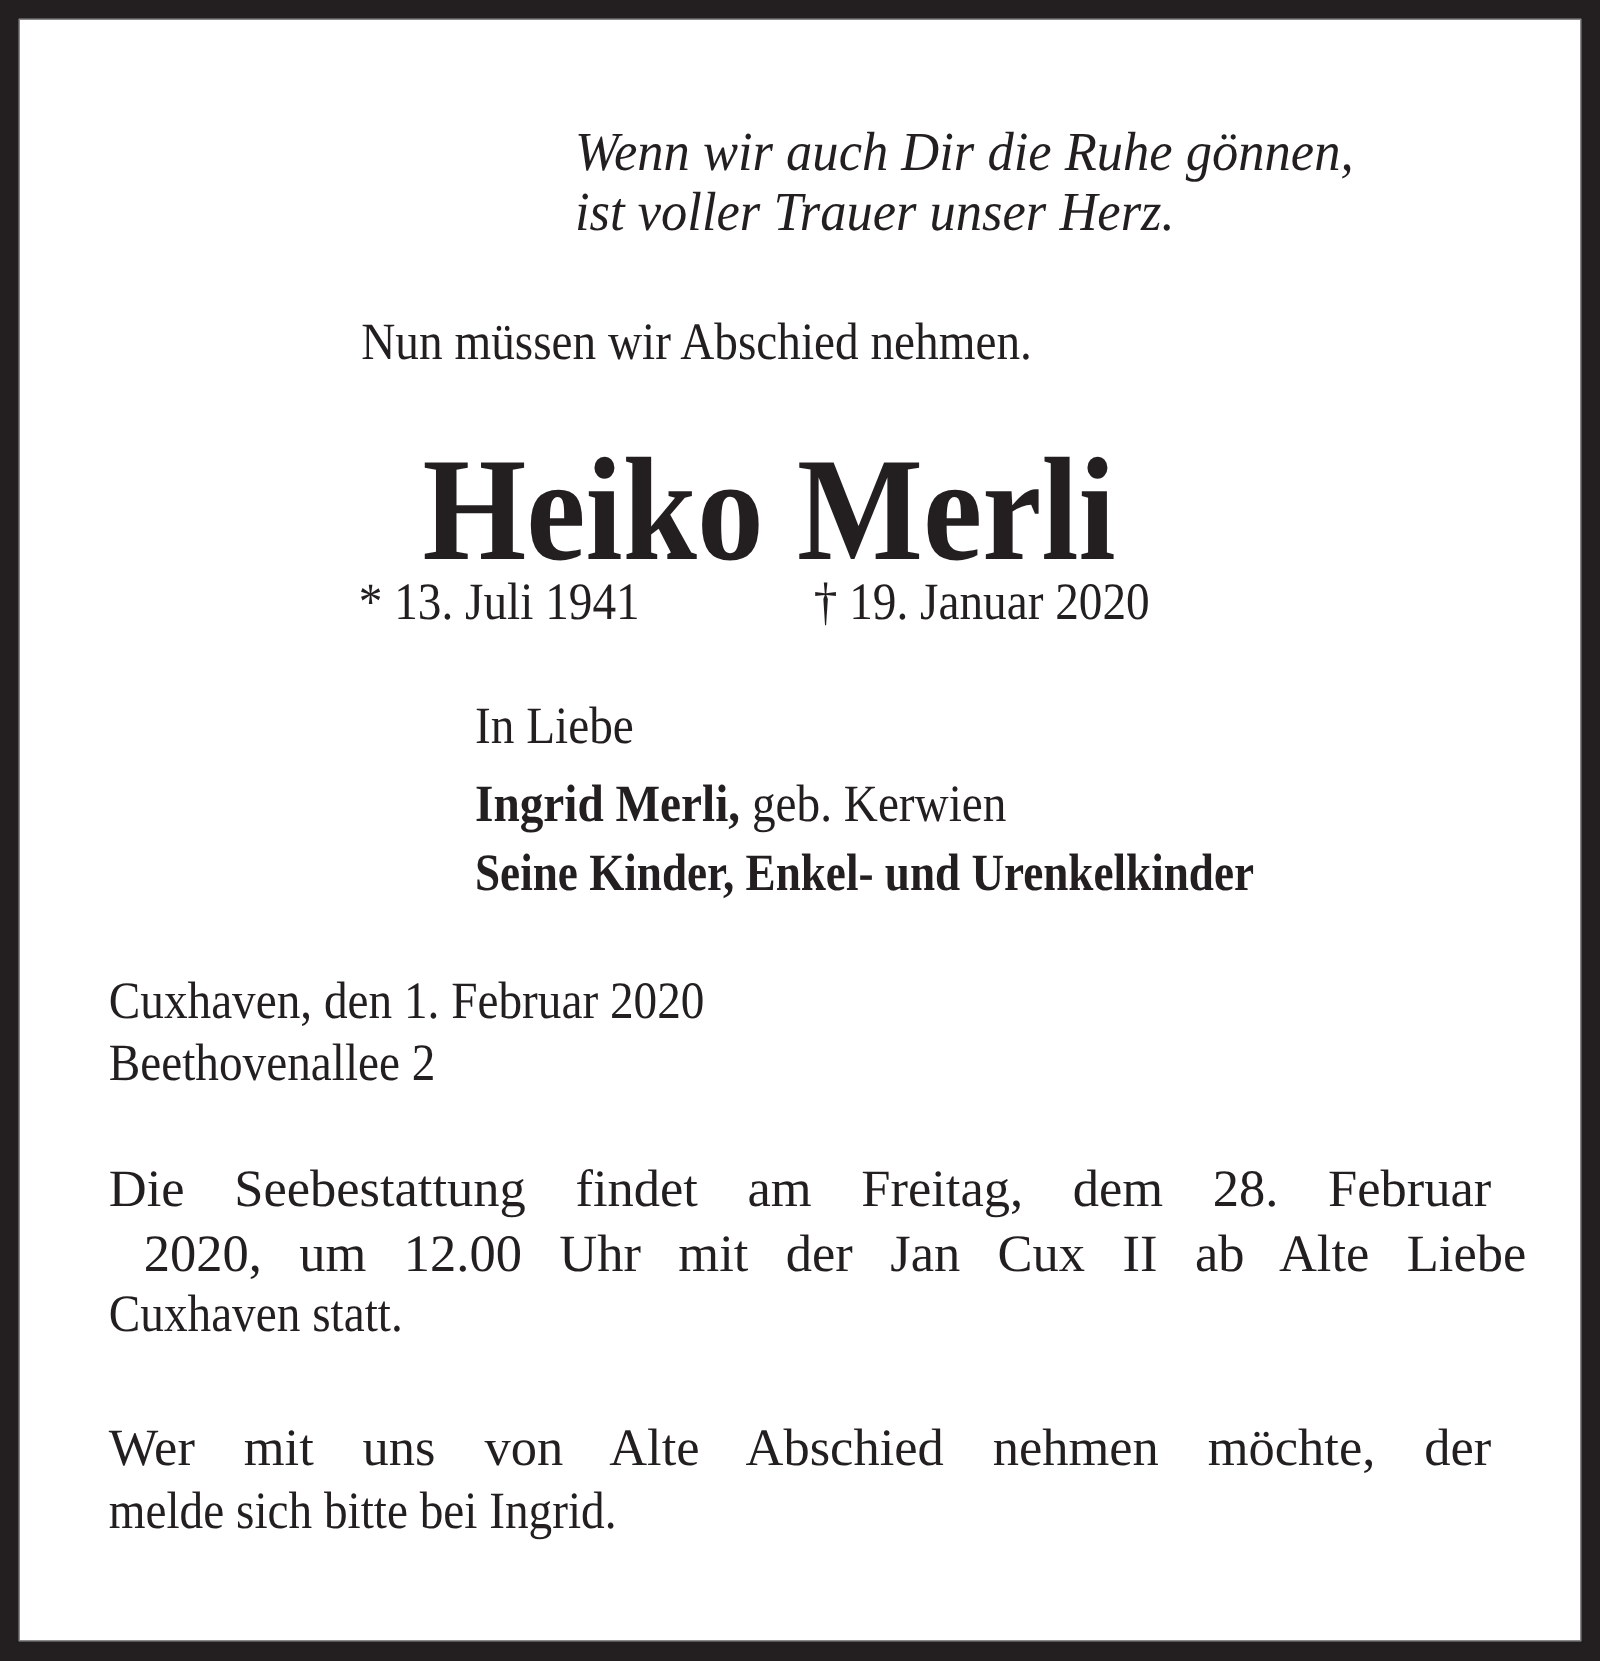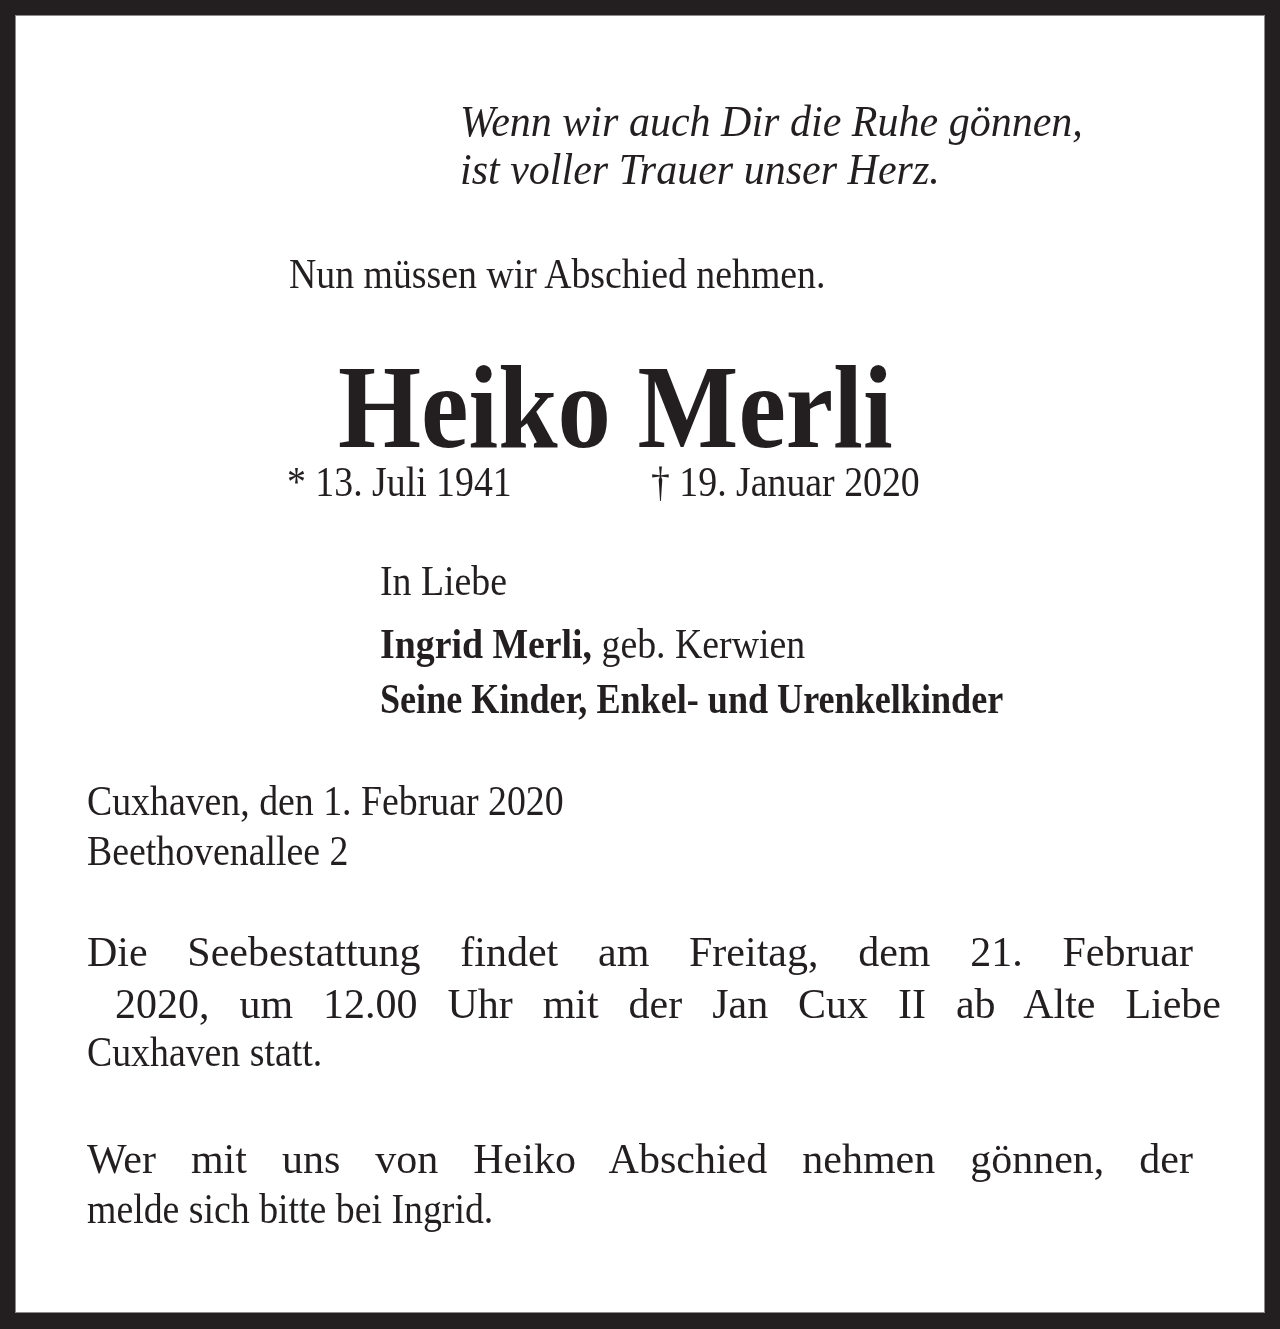--- a/index.html
+++ b/index.html
@@ -36,18 +36,18 @@
 
 <div class="ln rg" style="left:380px; top:560px; transform:scaleX(0.9);">In Liebe</div>
 
 <div class="ln rg" style="left:380px; top:623px; transform:scaleX(0.9);"><b>Ingrid Merli,</b><span> geb. Kerwien</span></div>
 
 <div class="ln rg" style="left:380px; top:678px; transform:scaleX(0.86);"><b>Seine Kinder, Enkel- und Urenkelkinder</b></div>
 
 <div class="ln rg" style="left:87px; top:780px; transform:scaleX(0.9);">Cuxhaven, den 1. Februar 2020</div>
 <div class="ln rg" style="left:87px; top:830px; transform:scaleX(0.9);">Beethovenallee 2</div>
 
-<div class="ln rg just" style="left:87px; top:931px; width:1106px;">Die Seebestattung findet am Freitag, dem 21. Februar</div>
+<div class="ln rg just" style="left:87px; top:931px; width:1106px;">Die Seebestattung findet am Freitag, dem 28. Februar</div>
 <div class="ln rg just" style="left:87px; top:983px; width:1106px;margin-left:28px;">2020, um 12.00 Uhr mit der Jan Cux II ab Alte Liebe</div>
 <div class="ln rg" style="left:87px; top:1031px; transform:scaleX(0.9);">Cuxhaven statt.</div>
 
-<div class="ln rg just" style="left:87px; top:1138px; width:1106px;">Wer mit uns von Heiko Abschied nehmen gönnen, der</div>
+<div class="ln rg just" style="left:87px; top:1138px; width:1106px;">Wer mit uns von Alte Abschied nehmen möchte, der</div>
 <div class="ln rg" style="left:87px; top:1188px; transform:scaleX(0.9);">melde sich bitte bei Ingrid.</div>
 
 </body></html>

